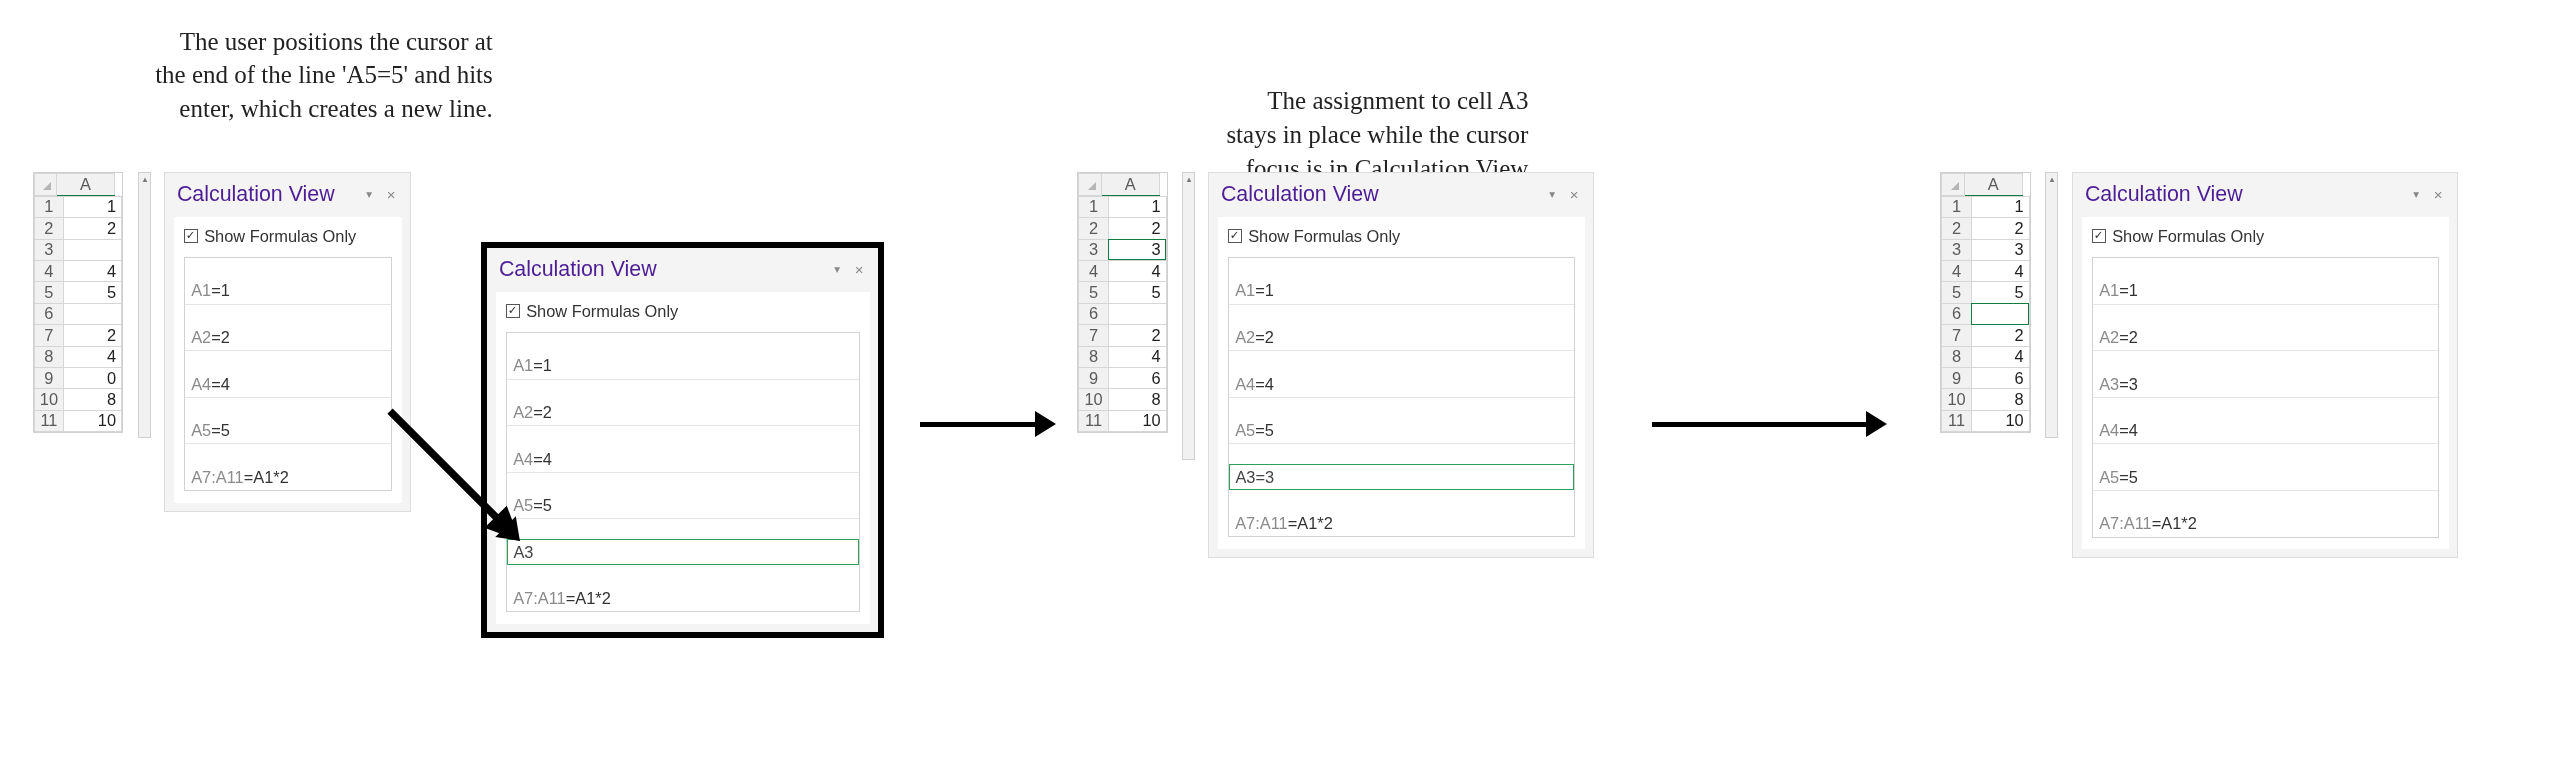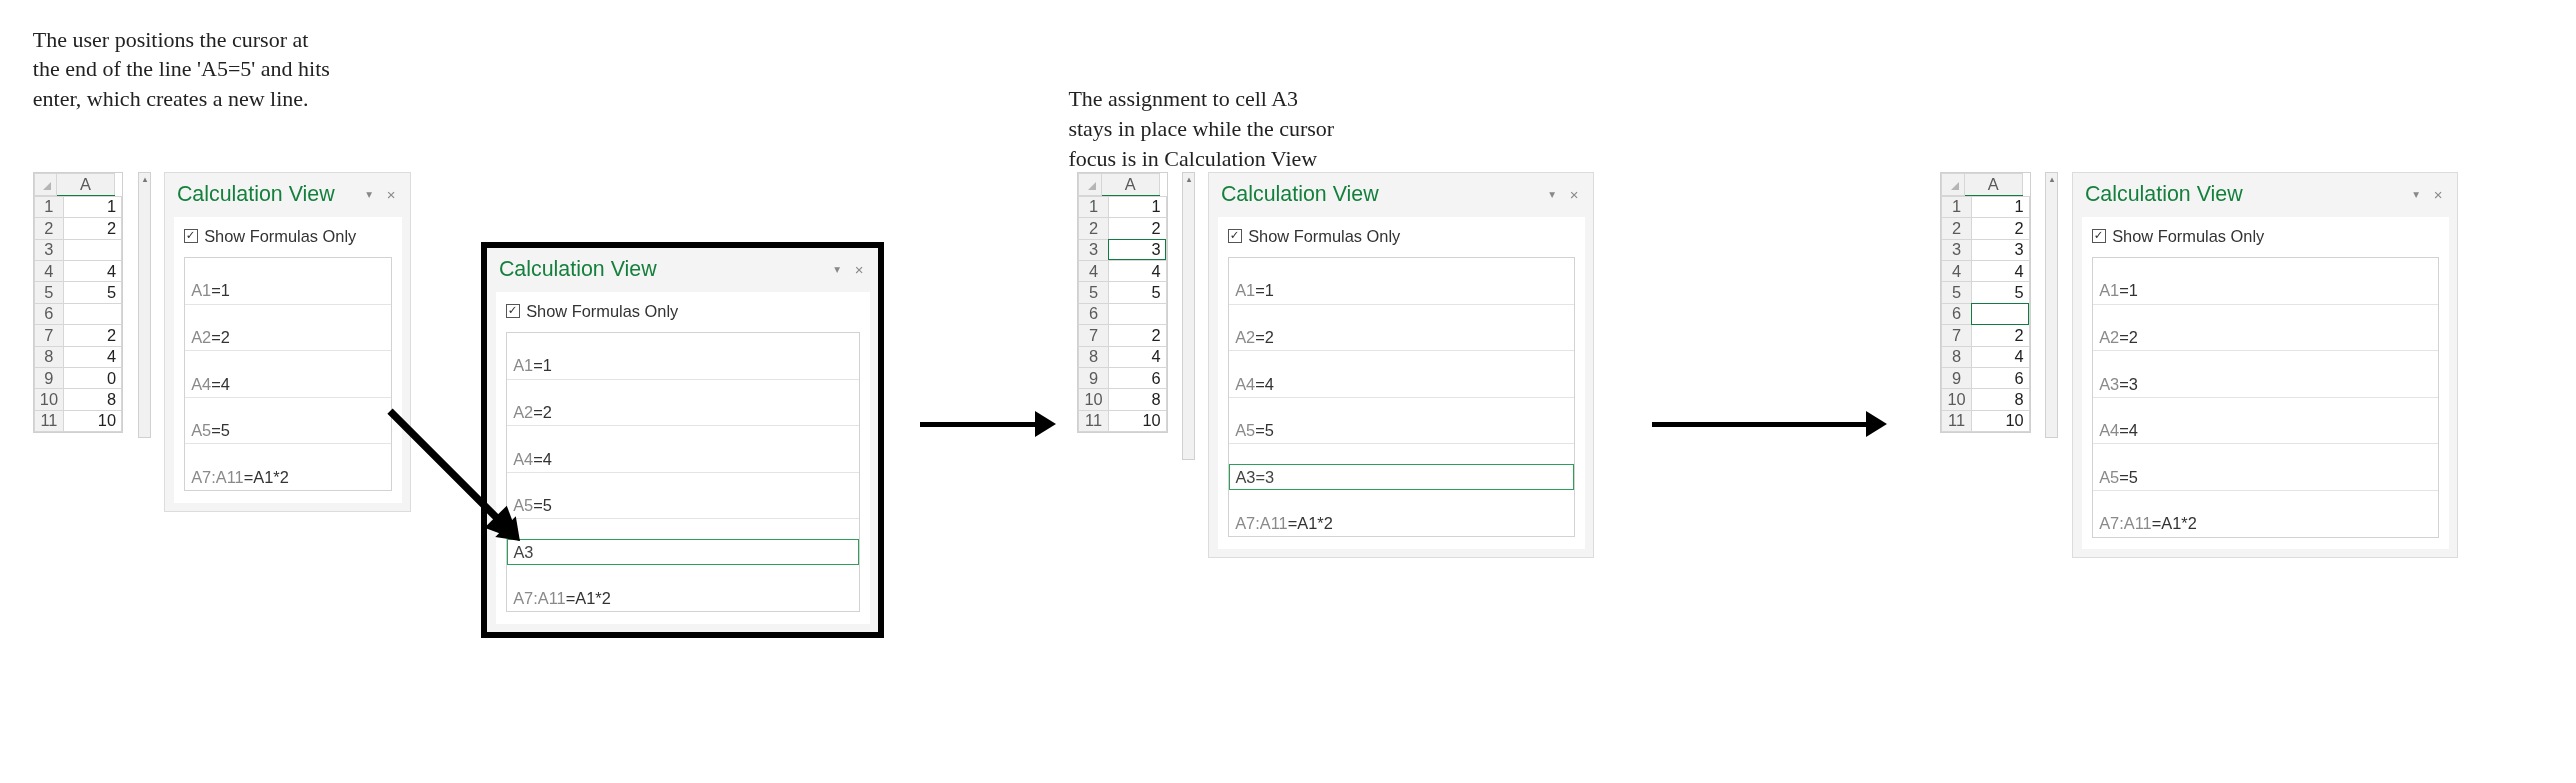--- a/index.html
+++ b/index.html
@@ -12,24 +12,25 @@
     color: #222;
   }
   .canvas {
     position: relative;
     width: 2576px;
     height: 784px;
   }
   .caption {
     position: absolute;
     font-family: Georgia, "Times New Roman", serif;
-    font-size: 22px;
+    font-size: 25px;
     line-height: 1.35;
     color: #222;
     white-space: pre-line;
+    text-align: right;
   }
 
   
   .grid {
     position: absolute;
     background: #fff;
     border: 0.8px solid #d0d0d0;
   }
   .grid table { border-collapse: collapse; }
   .grid td, .grid th {
@@ -86,21 +87,21 @@
     border: 0.8px solid #dcdcdc;
     padding: 0;
   }
   .calcview .titlebar {
     display: flex;
     align-items: center;
     gap: 6.6px;
     padding: 8.2px 11.5px 10px 11.5px;
   }
   .calcview .title {
-    color: #15803d;
+    color: #4c1d95;
     font-size: 21.4px;
     flex: 1;
   }
   .calcview .dd {
     color: #888;
     font-size: 11.5px;
     padding: 0 5px;
   }
   .calcview .close {
     color: #888;

